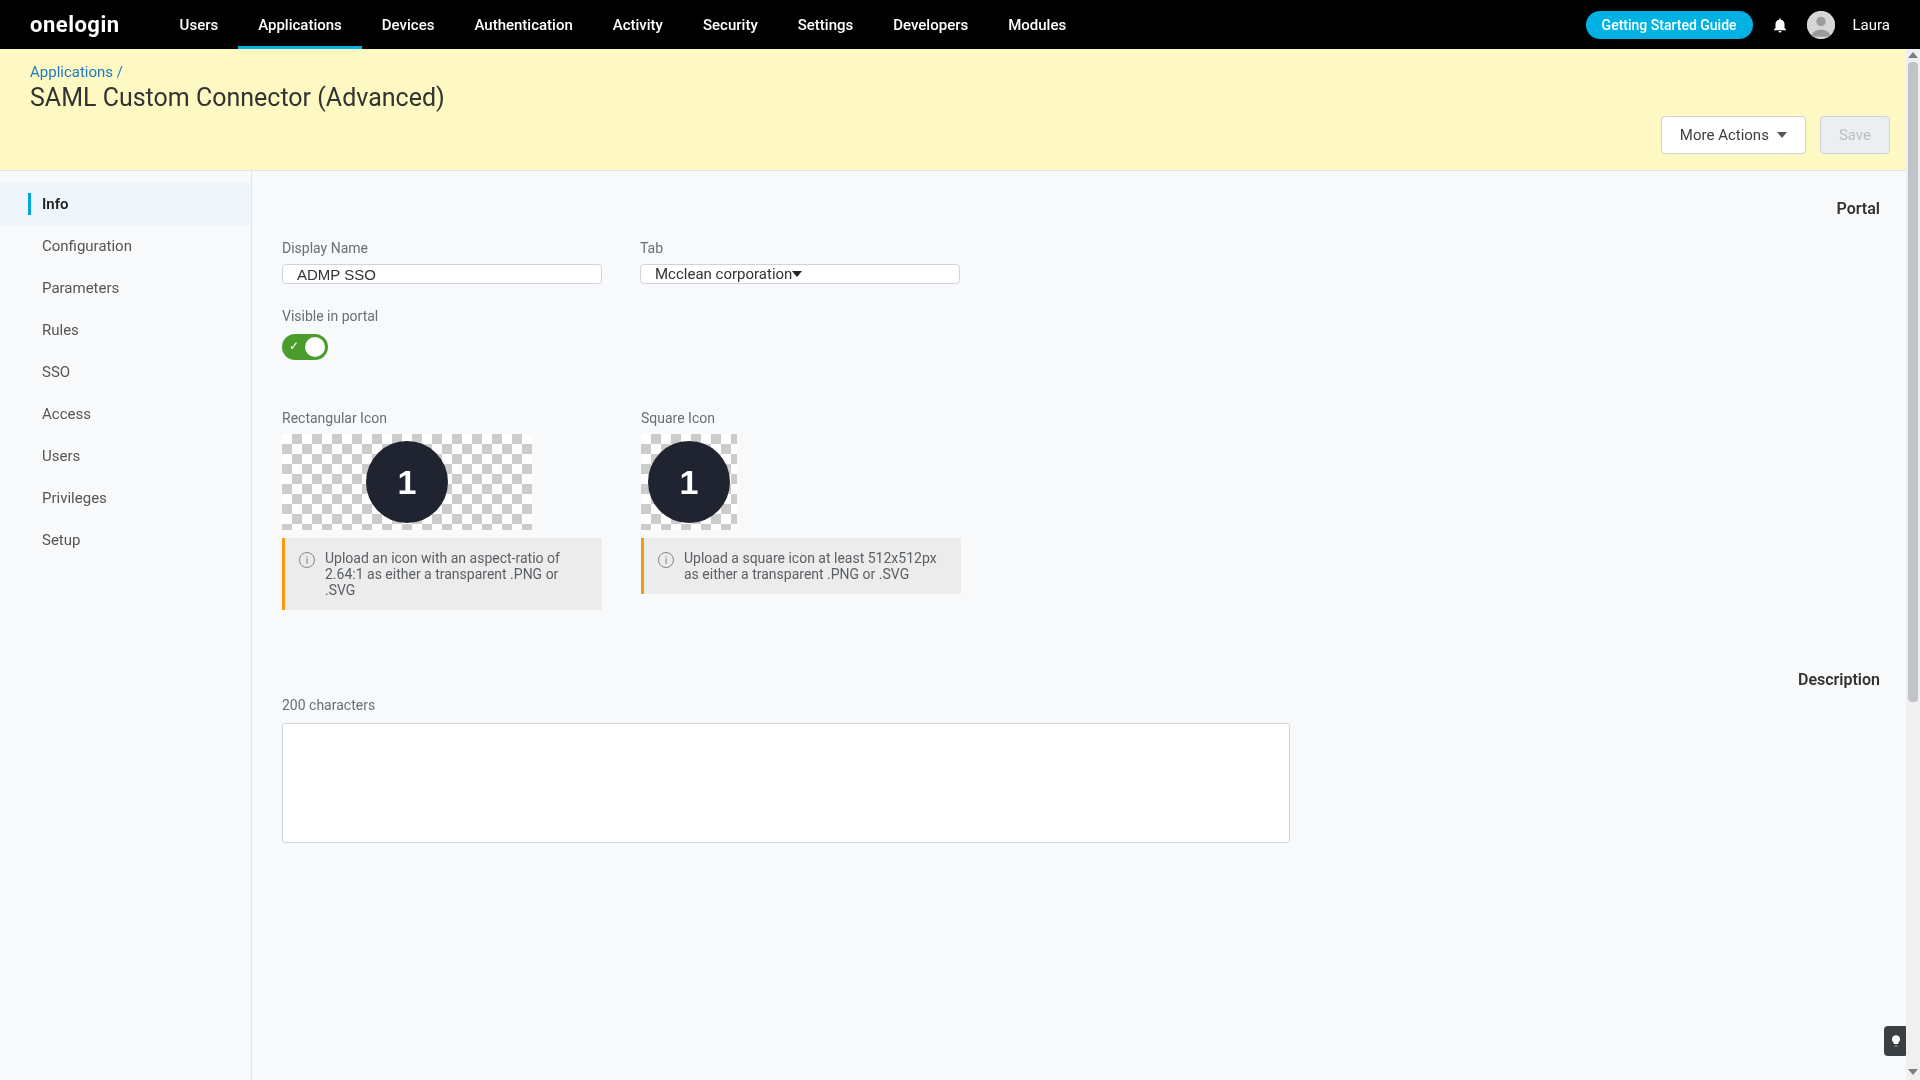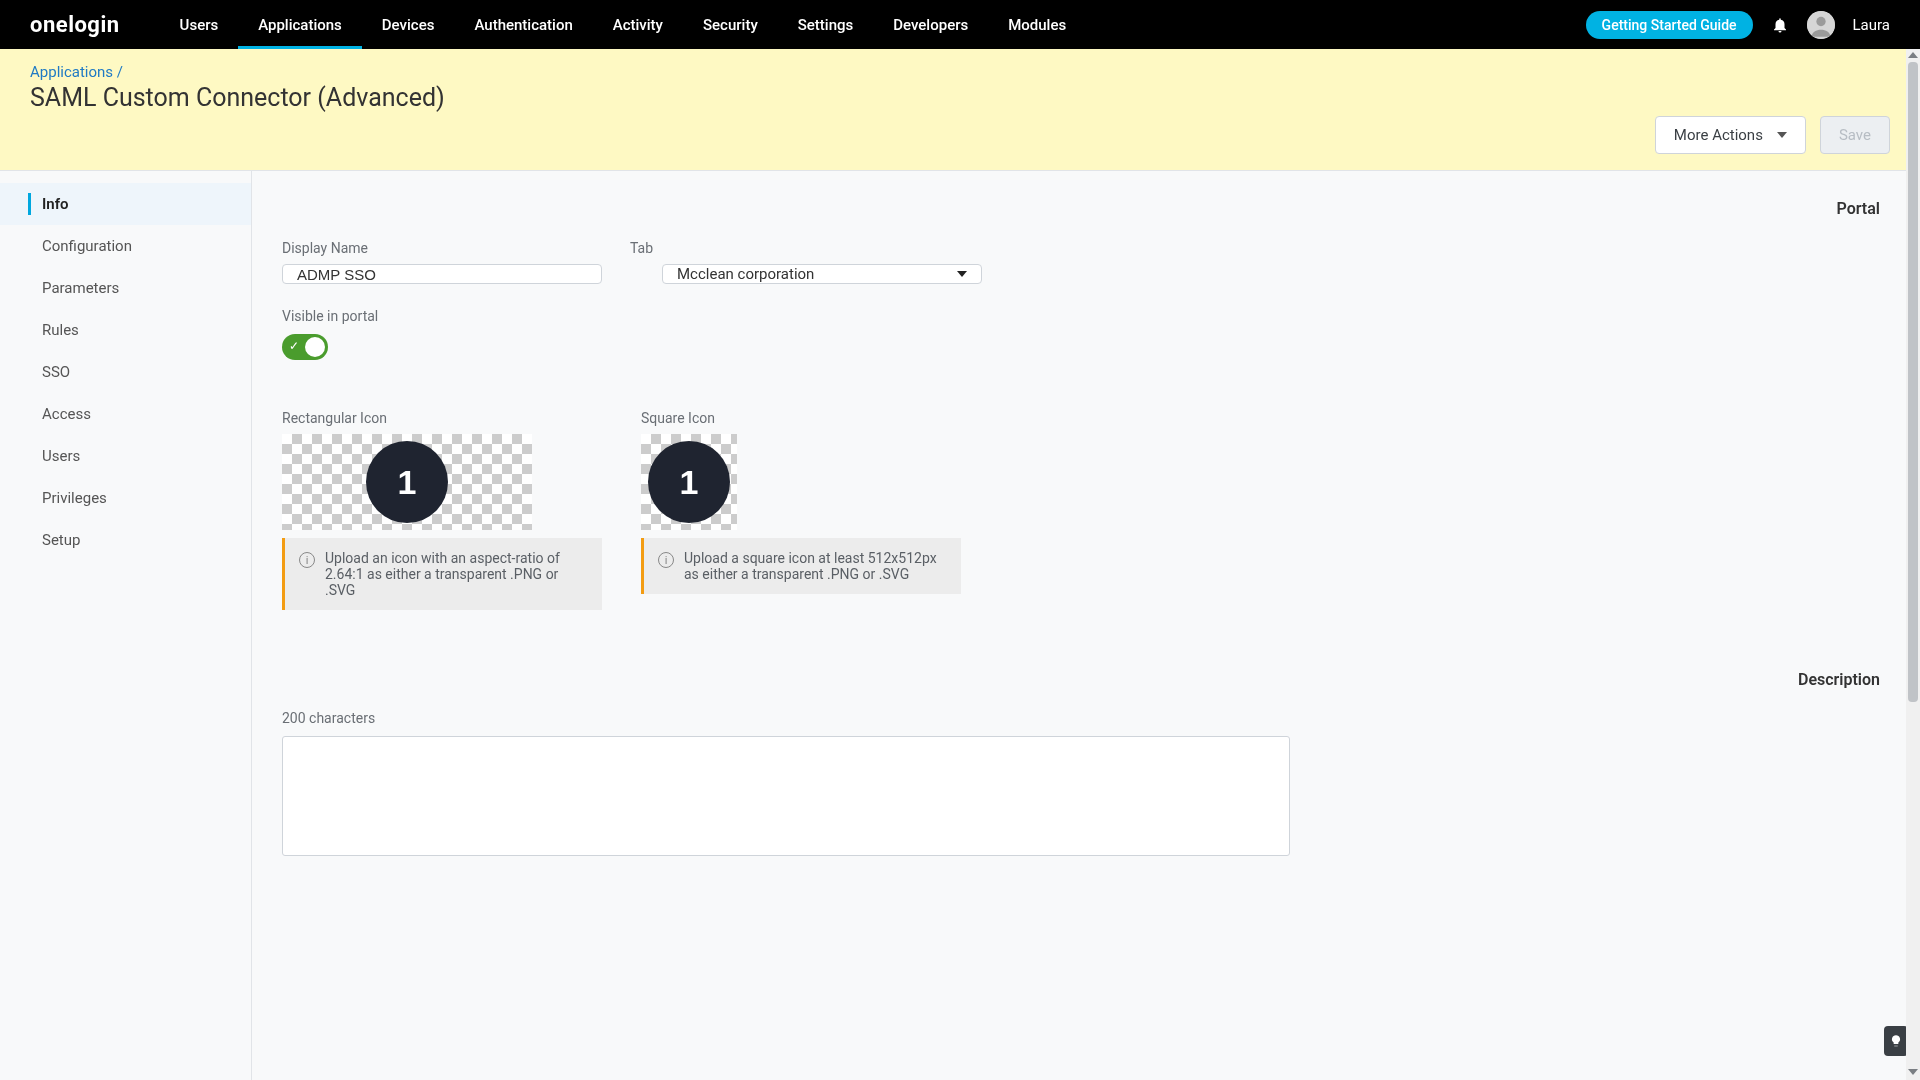--- a/index.html
+++ b/index.html
@@ -17,59 +17,59 @@
   .avatar { width:28px; height:28px; border-radius:50%; background:#d0d0d0; display:flex; align-items:center; justify-content:center; overflow:hidden;}
   .avatar svg{width:28px;height:28px;}
   .username { font-size:15px; }
   
   
   .headerbar { background:#fef9c3; border-bottom:1px solid #e1e4e8; padding:14px 30px 16px 30px; display:flex; align-items:flex-start;flex-direction:column;}
   .crumbs { color:#1f7ac4; font-size:15px;}
   .crumbs a{color:#1f7ac4; text-decoration:none;}
   .page-title { font-size:25px; font-weight:400; color:#333; margin-top:2px;}
   .header-actions{ margin-left:auto; display:flex; gap:14px; align-items:center; margin-top:4px;}
-  .btn { border:1px solid #cfd4da; background:#fff; padding:9px 18px; font-size:15px; border-radius:4px; cursor:pointer; display:flex; align-items:center; gap:14px; color:#3a3f44;}
+  .btn { border:1px solid #cfd4da; background:#fff; padding:9px 18px; font-size:15px; border-radius:4px; cursor:pointer; display:flex; align-items:center; gap:8px; color:#3a3f44;}
   .btn.disabled{ background:#eceff2; color:#b7bdc4; cursor:default;}
   .caret-down{width:0;height:0;border-left:5px solid transparent;border-right:5px solid transparent;border-top:6px solid #555; display:inline-block;}
   
   
   .layout{ display:flex; height:calc(1080px - 49px - 68px);}
   .sidebar { width:252px; border-right:1px solid #e1e4e8; background:#f8f9fa; padding-top:12px;}
   .side-item{ padding:12px 22px 12px 42px; font-size:15px; color:#555; cursor:pointer; position:relative;}
   .side-item.active{ background:#eef5fb; color:#222; font-weight:600;}
   .side-item.active::before{ content:""; position:absolute; left:28px; top:10px; bottom:10px; width:3px; background:#00a7df;}
   
   .content{ flex:1; padding:28px 40px 40px 30px; overflow:auto; height:100%;}
   .section-title{ font-size:16px; font-weight:600; color:#333; margin-bottom:22px;text-align:right;}
-  .row{ display:flex; gap:28px; margin-bottom:24px;}
+  .row{ display:flex; gap:38px; margin-bottom:24px;}
   .field{ display:flex; flex-direction:column; }
   .field label{ font-size:14px; color:#6a6f75; margin-bottom:8px;}
   .input, .select{ border:1px solid #cfd4da; border-radius:4px; background:#fff; height:20px; padding:0 14px; font-size:15px; color:#333; width:320px;}
-  .select{ display:flex; align-items:center; justify-content:space-between; cursor:pointer;margin-left:32px;}
+  .select{ display:flex; align-items:center; justify-content:flex-start; cursor:pointer;}
   .mini-caret{width:0;height:0;border-left:5px solid transparent;border-right:5px solid transparent;border-top:6px solid #222;}
   
   .toggle-wrap{margin-top:18px;}
   .toggle-label{ font-size:14px; color:#6a6f75; margin-bottom:10px; display:block;}
   .toggle{ width:46px; height:26px; background:#4a9c2d; border-radius:14px; position:relative; cursor:pointer;}
   .toggle .knob{ position:absolute; right:3px; top:3px; width:20px; height:20px; border-radius:50%; background:#fff;}
   .toggle .check{ position:absolute; left:7px; top:5px; color:#fff; font-size:12px;}
   
   .icons-row{ display:flex; gap:39px; margin-top:50px;}
   .icon-col{ width:320px; min-width:320px;}
   .icon-col label{ font-size:14px; color:#6a6f75; display:block; margin-bottom:8px;}
   .checker{ width:250px; height:96px; background-color:#fff;
     background-image: linear-gradient(45deg,#ccc 25%,transparent 25%),linear-gradient(-45deg,#ccc 25%,transparent 25%),linear-gradient(45deg,transparent 75%,#ccc 75%),linear-gradient(-45deg,transparent 75%,#ccc 75%);
     background-size:20px 20px; background-position:0 0,0 10px,10px -10px,-10px 0; display:flex; align-items:center; justify-content:center;}
   .checker.sq{ width:96px;}
   .disc{ width:82px; height:82px; border-radius:50%; background:#1f2430; color:#fff; display:flex; align-items:center; justify-content:center; font-size:34px; font-weight:700; font-family:Arial;}
   .hint{ display:flex; gap:10px; background:#ececec; border-left:3px solid #f39c12; padding:12px 14px; margin-top:8px; font-size:14px; color:#5a5f65; width:320px;}
   .hint .icircle{ flex:0 0 auto; width:16px;height:16px;border:1.5px solid #888;border-radius:50%; display:flex;align-items:center;justify-content:center;font-size:11px;color:#888; margin-top:2px;}
   
   .desc-section{ margin-top:60px;}
-  .desc-section .section-title{ margin-bottom:21px;}
+  .desc-section .section-title{ margin-bottom:8px;}
   .char-count{ font-size:14px; color:#6a6f75; margin-bottom:10px;}
   .desc-box{ width:1008px; height:120px; border:1px solid #cfd4da; background:#fff; border-radius:3px; padding:10px; font-size:14px; resize:none; font-family:inherit;}
   
   .help-fab{ position:fixed; right:12px; bottom:24px; background:#3a3f44; color:#fff; width:24px; height:30px; border-radius:4px; display:flex; align-items:center; justify-content:center; cursor:pointer; font-size:14px;}
   
   
   .scroll-track{position:absolute; right:0; top:49px; bottom:0; width:14px; background:#f0f0f0;}
   .scroll-thumb{position:absolute; right:2px; top:49px; width:10px; height:500px; background:#c0c3c7; border-radius:4px;}
   .scroll-arrow{position:absolute;right:2px;width:10px;height:12px;display:flex;align-items:center;justify-content:center;}
   .scroll-arrow.top{top:49px;}

